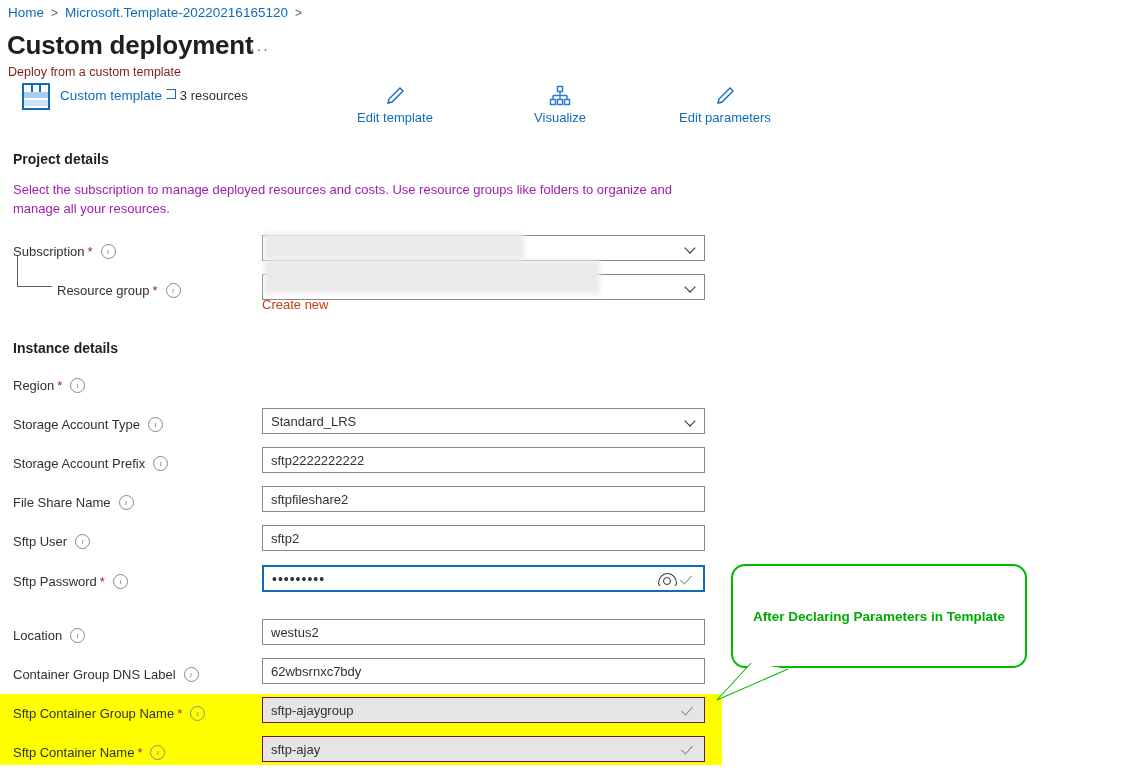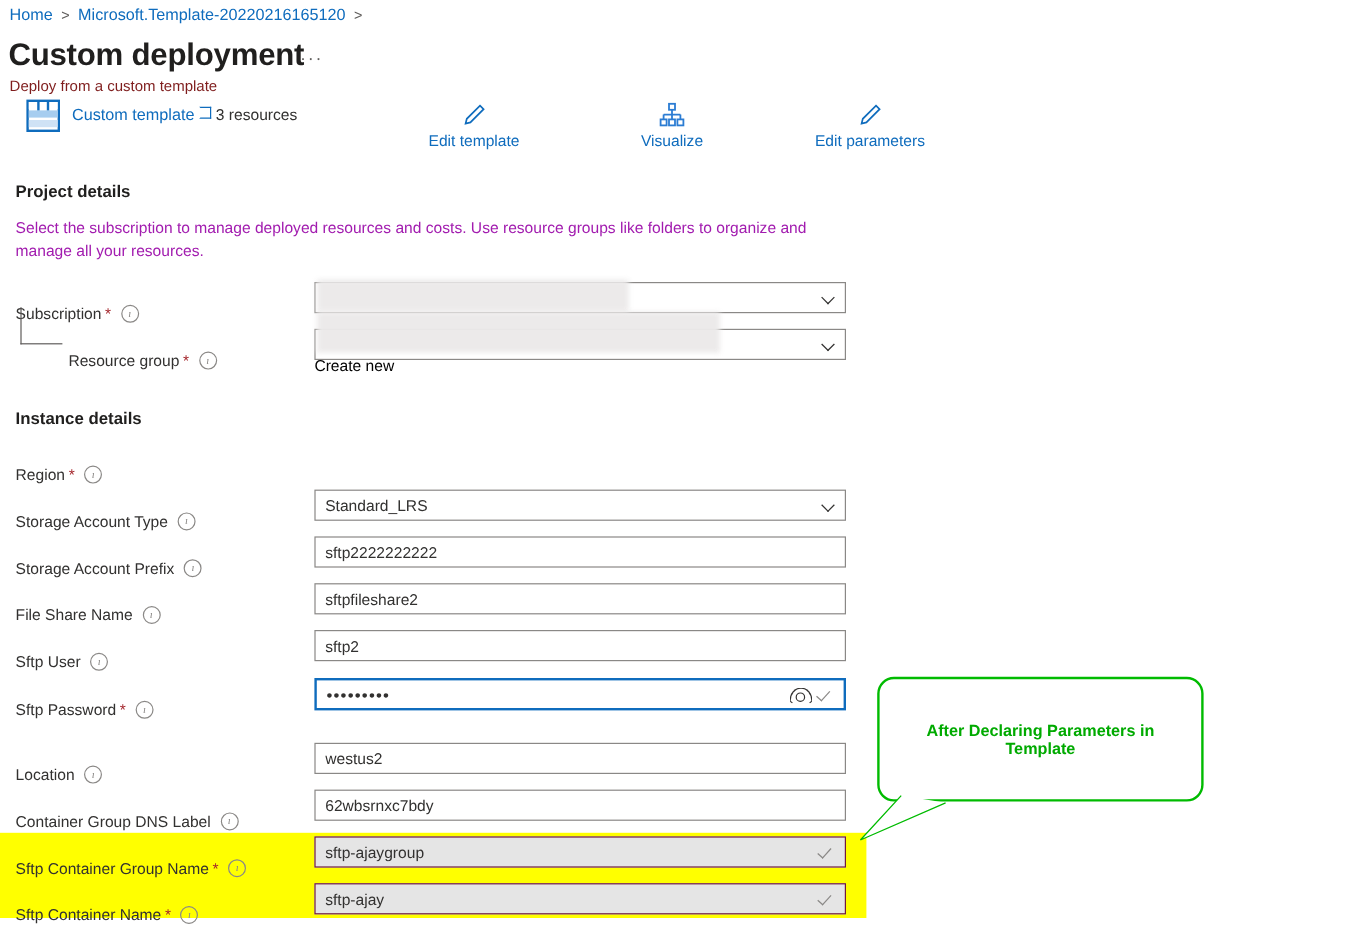--- a/index.html
+++ b/index.html
@@ -185,21 +185,21 @@
   
   .row {
     position: absolute;
     left: 0;
     width: 1132px;
     height: 39px;
   }
   .row .lbl {
     position: absolute;
     left: 13px;
-    top: 22px;
+    top: 12px;
     font-size: 13px;
     color: #323130;
     white-space: nowrap;
     display: flex;
     align-items: center;
     justify-content: flex-end;
   }
   .row .lbl.indent { left: 57px; }
   .req {
     color: #a4262c;
@@ -329,21 +329,21 @@
     height: 30px;
     border-left: 1px solid #605e5c;
     border-bottom: 1px solid #605e5c;
   }
 
   .create-new {
     position: absolute;
     left: 262px;
     top: 297px;
     font-size: 13px;
-    color: #000000;
+    color: #c2410c;
     cursor: pointer;
   }
 
   
   .highlight-block {
     position: absolute;
     left: 0;
     top: 694px;
     width: 722px;
     height: 71px;
@@ -352,21 +352,21 @@
   .row.on-yellow .field {
     border: 1.5px solid #70193d;
     background: #e5e5e5;
   }
 
   
   .callout {
     position: absolute;
     left: 731px;
     top: 564px;
-    width: 272px;
+    width: 296px;
     height: 104px;
     box-sizing: border-box;
     border: 2px solid #00bb00;
     border-radius: 14px;
     background: #ffffff;
     display: flex;
     align-items: center;
     justify-content: center;
   }
   .callout-text {

